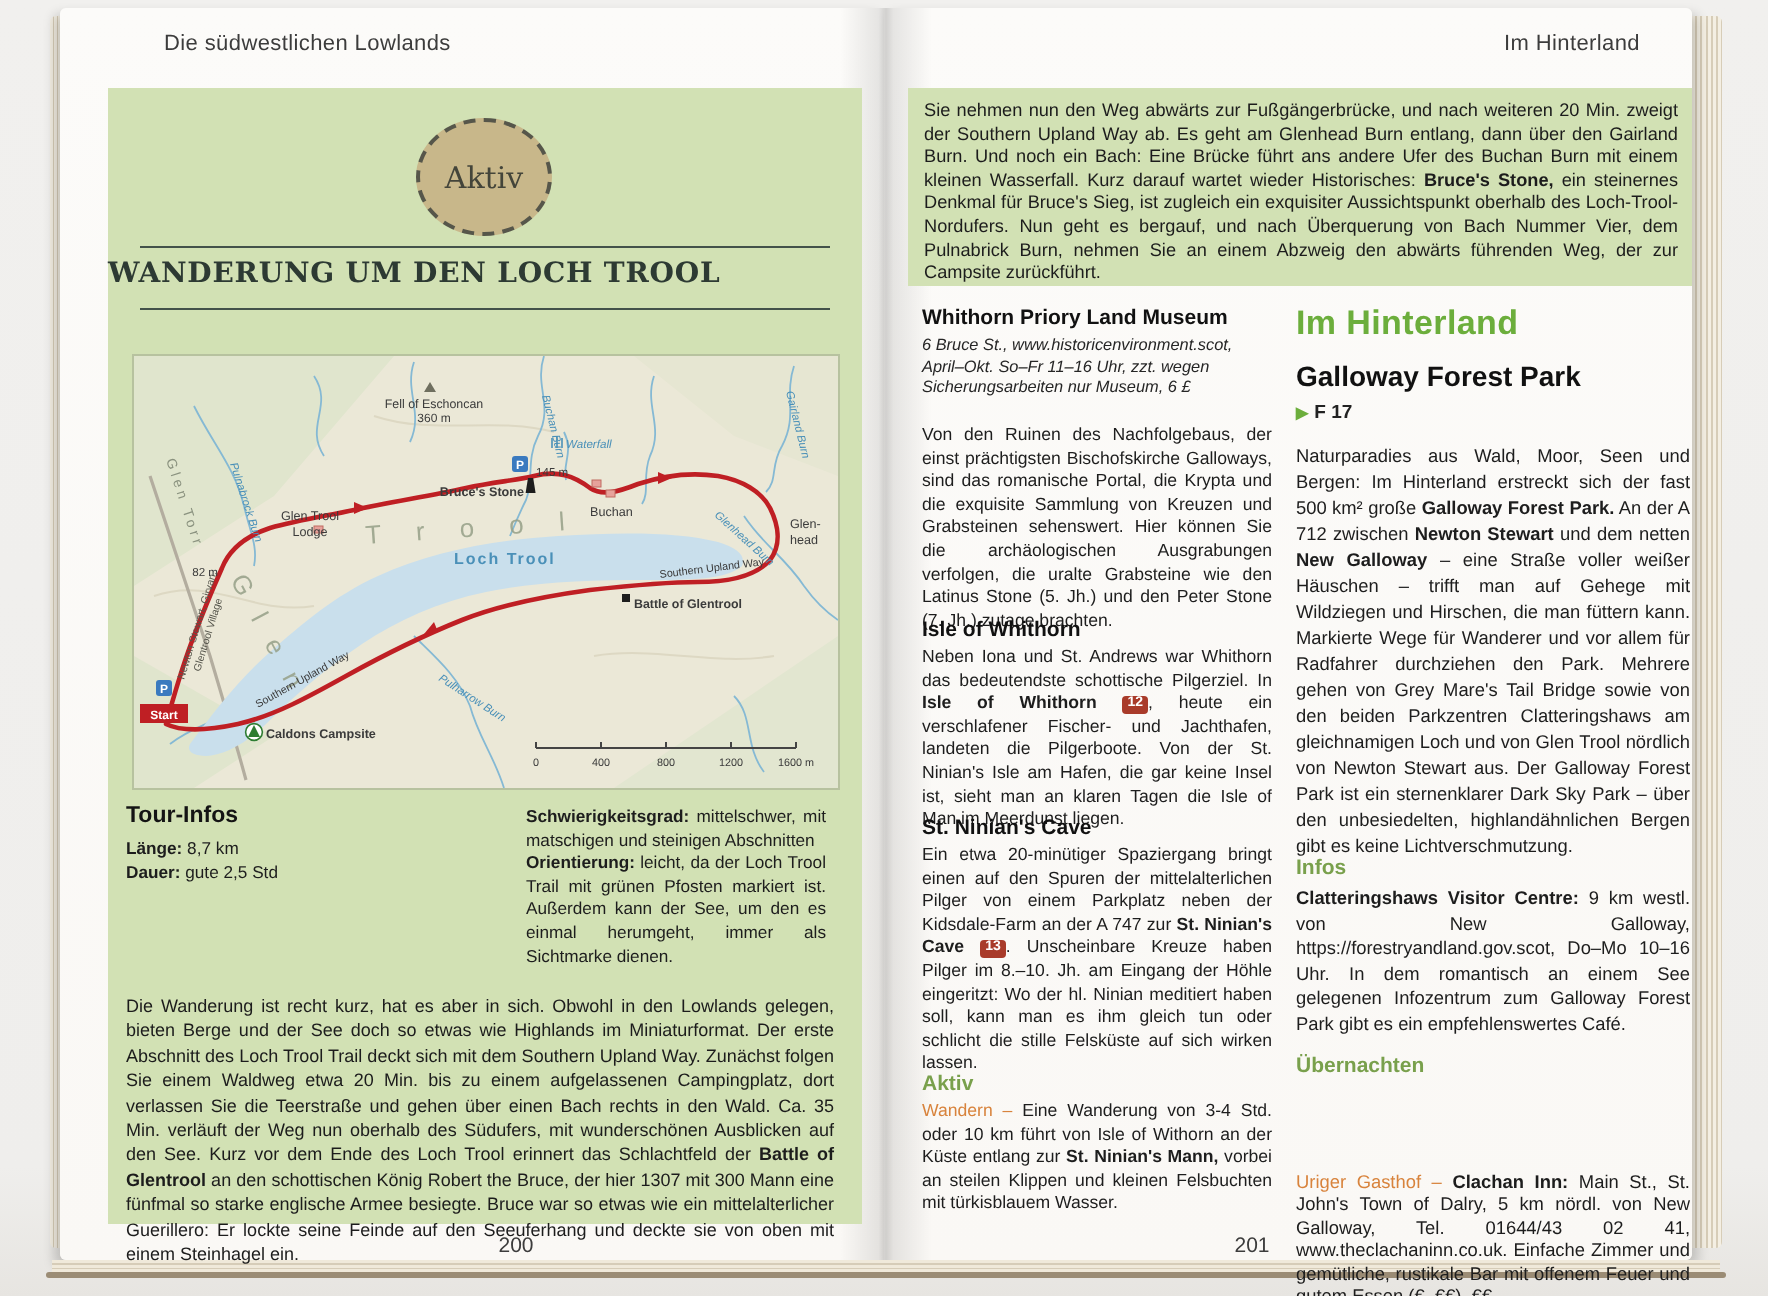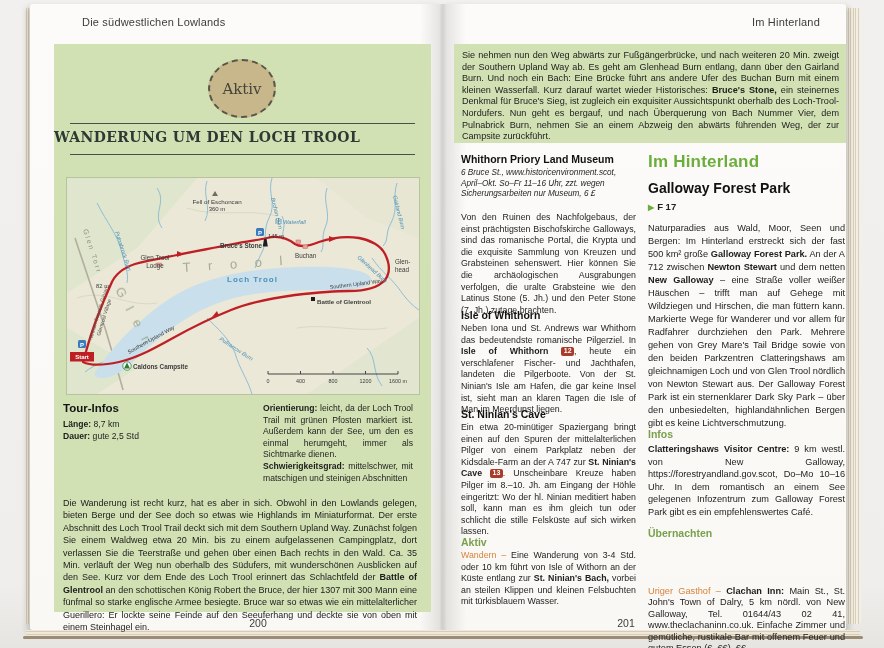--- a/index.html
+++ b/index.html
@@ -190,49 +190,49 @@
   </g>
 </svg>
 </div>
 
 <div class="abs ti-head">Tour-Infos</div>
 <div class="abs ti-col ti-col1">
   <p><b>Länge:</b><span> 8,7 km</span></p>
   <p><b>Dauer:</b><span> gute 2,5 Std</span></p>
 </div>
 <div class="abs ti-col ti-col2">
+  <p><b>Schwierigkeitsgrad:</b><span> mittelschwer, mit matschigen und steinigen Abschnitten</span></p>
   <p><b>Orientierung:</b><span> leicht, da der Loch Trool Trail mit grünen Pfosten markiert ist. Außerdem kann der See, um den es einmal herumgeht, immer als Sichtmarke dienen.</span></p>
-  <p><b>Schwierigkeitsgrad:</b><span> mittelschwer, mit matschigen und steinigen Abschnitten</span></p>
 </div>
 <div class="abs box-body">
   <span>Die Wanderung ist recht kurz, hat es aber in sich. Obwohl in den Lowlands gelegen, bieten Berge und der See doch so etwas wie Highlands im Miniaturformat. Der erste Abschnitt des Loch Trool Trail deckt sich mit dem Southern Upland Way. Zunächst folgen Sie einem Waldweg etwa 20 Min. bis zu einem aufgelassenen Campingplatz, dort verlassen Sie die Teerstraße und gehen über einen Bach rechts in den Wald. Ca. 35 Min. verläuft der Weg nun oberhalb des Südufers, mit wunderschönen Ausblicken auf den See. Kurz vor dem Ende des Loch Trool erinnert das Schlachtfeld der </span><b>Battle of Glentrool</b><span> an den schottischen König Robert the Bruce, der hier 1307 mit 300 Mann eine fünfmal so starke englische Armee besiegte. Bruce war so etwas wie ein mittelalterlicher Guerillero: Er lockte seine Feinde auf den Seeuferhang und deckte sie von oben mit einem Steinhagel ein.</span>
 </div>
 
 <div class="abs cont-box"></div>
 <div class="abs cont-text">
   <span>Sie nehmen nun den Weg abwärts zur Fußgängerbrücke, und nach weiteren 20 Min. zweigt der Southern Upland Way ab. Es geht am Glenhead Burn entlang, dann über den Gairland Burn. Und noch ein Bach: Eine Brücke führt ans andere Ufer des Buchan Burn mit einem kleinen Wasserfall. Kurz darauf wartet wieder Historisches: </span><b>Bruce's Stone,</b><span> ein steinernes Denkmal für Bruce's Sieg, ist zugleich ein exquisiter Aussichtspunkt oberhalb des Loch-Trool-Nordufers. Nun geht es bergauf, und nach Überquerung von Bach Nummer Vier, dem Pulnabrick Burn, nehmen Sie an einem Abzweig den abwärts führenden Weg, der zur Campsite zurückführt.</span>
 </div>
 
 <div class="abs col-a sec-head" style="top:153px;">Whithorn Priory Land Museum</div>
 <div class="abs col-a details" style="top:168px;">6 Bruce St., www.historicenvironment.scot, April–Okt. So–Fr 11–16 Uhr, zzt. wegen Sicherungsarbeiten nur Museum, 6 £</div>
 <div class="abs col-a body-sm" style="top:212px;">Von den Ruinen des Nachfolgebaus, der einst prächtigsten Bischofskirche Galloways, sind das romanische Portal, die Krypta und die exquisite Sammlung von Kreuzen und Grabsteinen sehenswert. Hier können Sie die archäologischen Ausgrabungen verfolgen, die uralte Grabsteine wie den Latinus Stone (5. Jh.) und den Peter Stone (7. Jh.) zutage brachten.</div>
 
 <div class="abs col-a sec-head" style="top:309px;">Isle of Whithorn</div>
 <div class="abs col-a body-sm" style="top:323px;">
-  <span>Neben Iona und St. Andrews war Whithorn das bedeutendste romanische Pilgerziel. In </span><b>Isle of Whithorn </b><span class="badge">12</span><span>, heute ein verschlafener Fischer- und Jachthafen, landeten die Pilgerboote. Von der St. Ninian's Isle am Hafen, die gar keine Insel ist, sieht man an klaren Tagen die Isle of Man im Meerdunst liegen.</span>
+  <span>Neben Iona und St. Andrews war Whithorn das bedeutendste schottische Pilgerziel. In </span><b>Isle of Whithorn </b><span class="badge">12</span><span>, heute ein verschlafener Fischer- und Jachthafen, landeten die Pilgerboote. Von der St. Ninian's Isle am Hafen, die gar keine Insel ist, sieht man an klaren Tagen die Isle of Man im Meerdunst liegen.</span>
 </div>
 
 <div class="abs col-a sec-head" style="top:408px;">St. Ninian's Cave</div>
 <div class="abs col-a body-sm" style="top:422px;">
   <span>Ein etwa 20-minütiger Spaziergang bringt einen auf den Spuren der mittelalterlichen Pilger von einem Parkplatz neben der Kidsdale-Farm an der A 747 zur </span><b>St. Ninian's Cave </b><span class="badge">13</span><span>. Unscheinbare Kreuze haben Pilger im 8.–10. Jh. am Eingang der Höhle eingeritzt: Wo der hl. Ninian meditiert haben soll, kann man es ihm gleich tun oder schlicht die stille Felsküste auf sich wirken lassen.</span>
 </div>
 
 <div class="abs col-a cat-head" style="top:536px;">Aktiv</div>
 <div class="abs col-a body-sm" style="top:550px;">
-  <span class="tag">Wandern – </span><span>Eine Wanderung von 3-4 Std. oder 10 km führt von Isle of Withorn an der Küste entlang zur </span><b>St. Ninian's Bach,</b><span> vorbei an steilen Klippen und kleinen Felsbuchten mit türkisblauem Wasser.</span>
+  <span class="tag">Wandern – </span><span>Eine Wanderung von 3-4 Std. oder 10 km führt von Isle of Withorn an der Küste entlang zur </span><b>St. Ninian's Mann,</b><span> vorbei an steilen Klippen und kleinen Felsbuchten mit türkisblauem Wasser.</span>
 </div>
 
 <div class="abs col-b ih-head" style="top:152px;">Im Hinterland</div>
 <div class="abs col-b park-head" style="top:180px;">Galloway Forest Park</div>
 <div class="abs col-b gridref" style="top:201px;">
   <span class="tri">▶</span><span>F 17</span>
 </div>
 <div class="abs col-b body-md" style="top:222px;">
   <span>Naturparadies aus Wald, Moor, Seen und Bergen: Im Hinterland erstreckt sich der fast 500 km² große </span><b>Galloway Forest Park.</b><span> An der A 712 zwischen </span><b>Newton Stewart</b><span> und dem netten </span><b>New Galloway</b><span> – eine Straße voller weißer Häuschen – trifft man auf Gehege mit Wildziegen und Hirschen, die man füttern kann. Markierte Wege für Wanderer und vor allem für Radfahrer durchziehen den Park. Mehrere gehen von Grey Mare's Tail Bridge sowie von den beiden Parkzentren Clatteringshaws am gleichnamigen Loch und von Glen Trool nördlich von Newton Stewart aus. Der Galloway Forest Park ist ein sternenklarer Dark Sky Park – über den unbesiedelten, highlandähnlichen Bergen gibt es keine Lichtverschmutzung.</span>
 </div>

